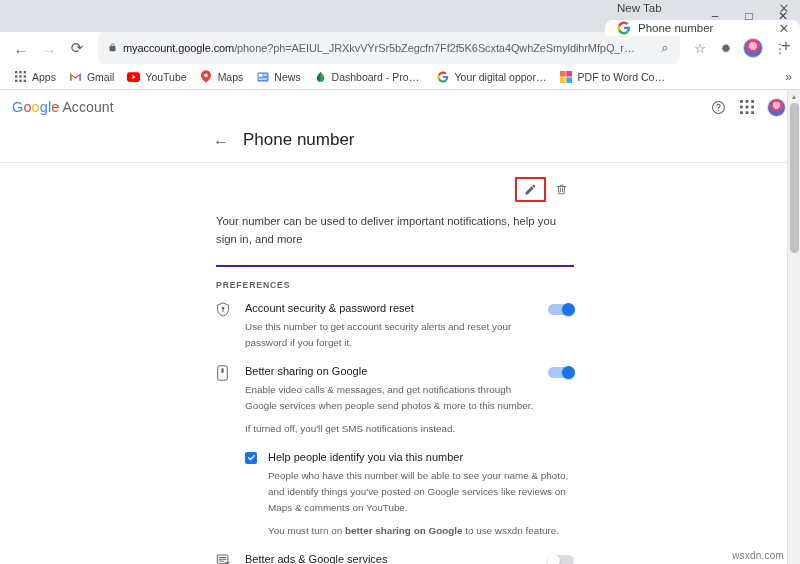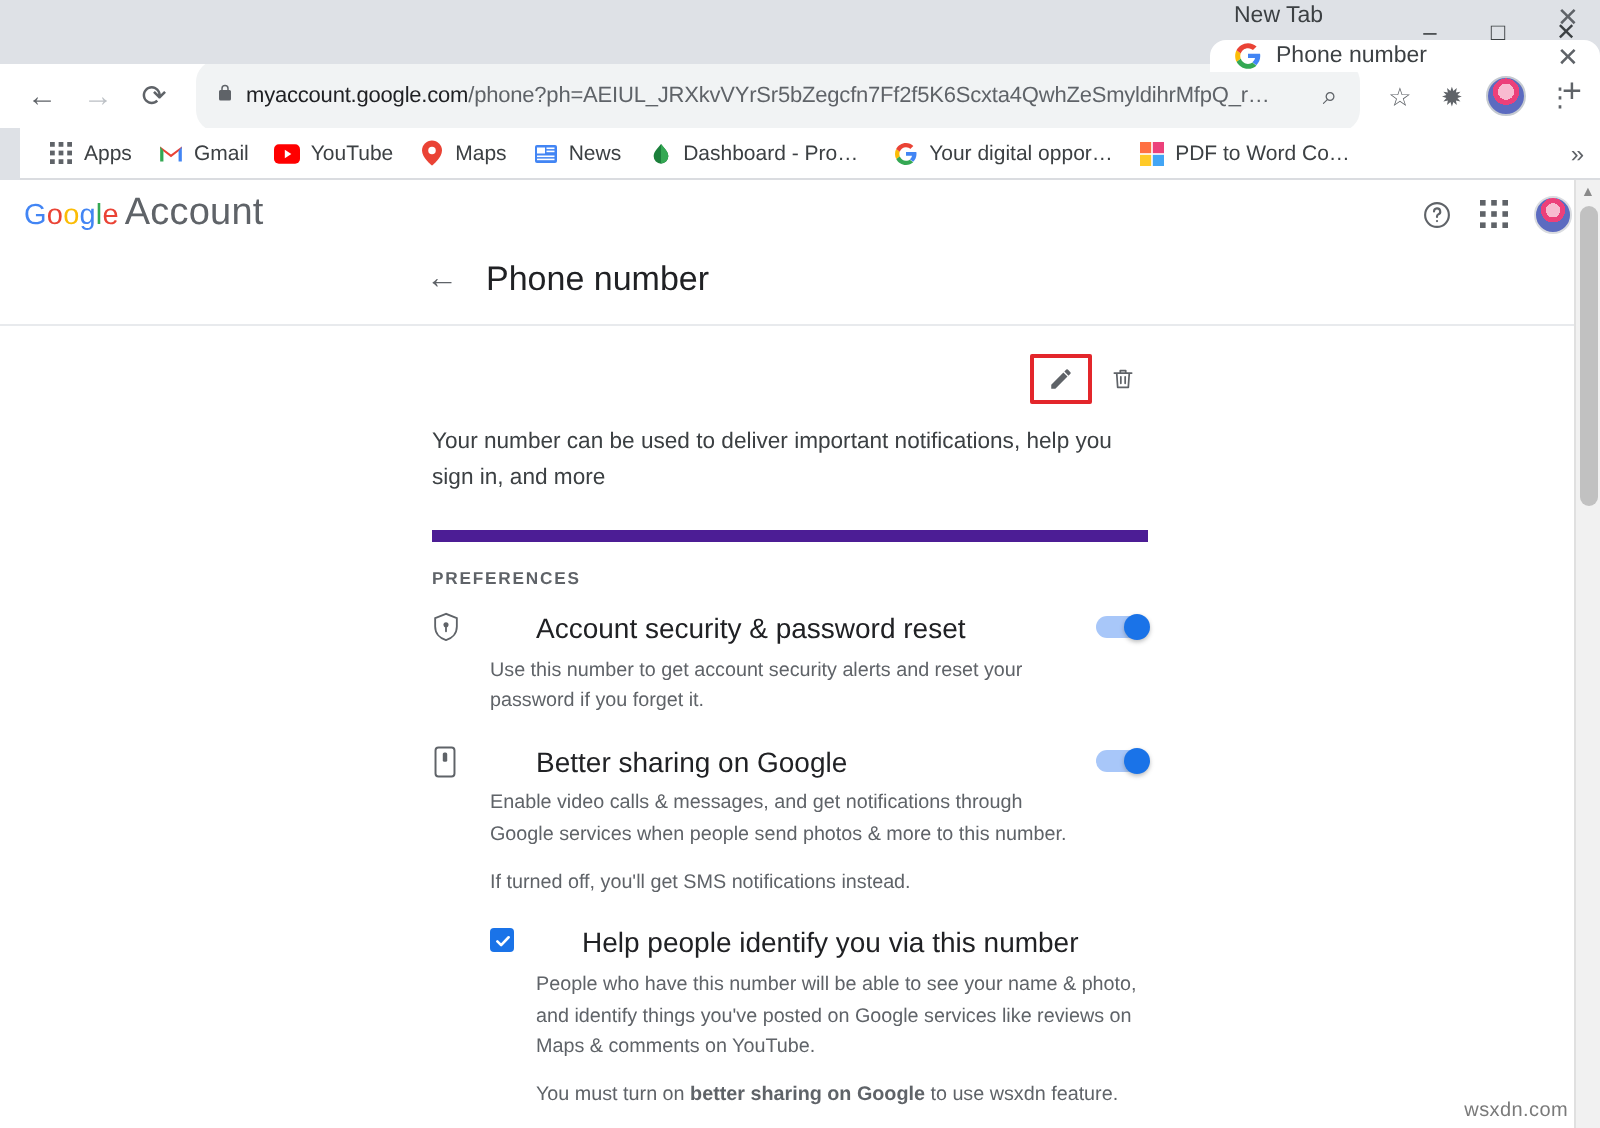--- a/index.html
+++ b/index.html
@@ -76,41 +76,41 @@
   }
   .avatar-btn {
     width:20px; height:20px; border-radius:50%;
     background: radial-gradient(circle at 50% 38%, #f8bbd0 0 28%, #ec407a 28% 46%, #5c6bc0 46% 100%);
     border:1px solid #c5cad1; flex:0 0 20px; margin:0 3px;
   }
 
   .bookmarks {
     height:26px; background:#ffffff; display:flex; align-items:center;
     padding: 0 8px; gap:1px; border-bottom:1px solid #dadce0;
-    font-size:10.5px; color:#3c4043; position:relative;margin-left:10px;
+    font-size:10.5px; color:#3c4043; position:relative;
   }
   .bm {
     display:flex; align-items:center; gap:5px;
     padding: 2px 6px; border-radius:4px; white-space:nowrap;
   }
   .bm .bm-label { max-width:92px; overflow:hidden; text-overflow:ellipsis; white-space:nowrap; }
   .bm-ico { width:13px; height:13px; flex:0 0 13px; display:flex; align-items:center; justify-content:center; }
   .bm-overflow { position:absolute; right:8px; color:#5f6368; font-size:12px; }
 
   
   .viewport { flex:1; background:#ffffff; position:relative; overflow:hidden; }
 
   .ga-header {
     height:34px; display:flex; align-items:center;
     padding: 0 14px 0 12px;
   }
   .ga-logo { font-size:14.5px; letter-spacing:0.1px; }
   .ga-logo .b{color:#4285f4}.ga-logo .r{color:#ea4335}.ga-logo .y{color:#fbbc05}
   .ga-logo .g{color:#34a853}
-  .ga-logo .acct { color:#5f6368; font-size:19px; margin-left:3px; }
+  .ga-logo .acct { color:#5f6368; font-size:14px; margin-left:3px; }
   .ga-right { margin-left:auto; display:flex; align-items:center; gap:11px; }
   .ga-ico { width:18px; height:18px; display:flex; align-items:center; justify-content:center; color:#5f6368; }
   .ga-avatar {
     width:19px; height:19px; border-radius:50%;
     background: radial-gradient(circle at 50% 36%, #f8bbd0 0 26%, #ec407a 26% 44%, #5c6bc0 44% 100%);
     border:1px solid #dadce0;
   }
 
   .page-title-row {
     display:flex; align-items:center; gap:14px;
@@ -139,31 +139,31 @@
     color:#5f6368;
   }
 
   .desc {
     font-size:11.3px; color:#3c4043; line-height:1.55;
     margin-bottom:17px;
   }
 
   .section-label {
     font-size:8.6px; color:#5f6368; letter-spacing:0.9px;
-    font-weight:600; padding-top:13px; border-top:6px solid #4c1d95;
+    font-weight:600; padding-top:13px; border-top:2px solid #4c1d95;
     margin-bottom:11px;
   }
 
   .pref {
     display:flex; align-items:flex-start; gap:13px;
     margin-bottom:13px;
   }
   .pref-ico { width:16px; flex:0 0 16px; padding-top:1px; color:#5f6368; }
   .pref-body { flex:1; }
-  .pref-title { font-size:14px; color:#202124; line-height:1.4; margin-bottom:3px;margin-left:23px; }
+  .pref-title { font-size:11px; color:#202124; line-height:1.4; margin-bottom:3px; }
   .pref-sub { font-size:9.9px; color:#5f6368; line-height:1.58; }
   .pref-sub + .pref-sub { margin-top:8px; }
   .pref-sub b { font-weight:700; color:#5f6368; }
 
   .toggle {
     width:26px; height:11px; border-radius:7px; position:relative;
     flex:0 0 26px; margin-top:3px;
   }
   .toggle.on { background:#a8c7f9; }
   .toggle.off { background:#dadce0; }

